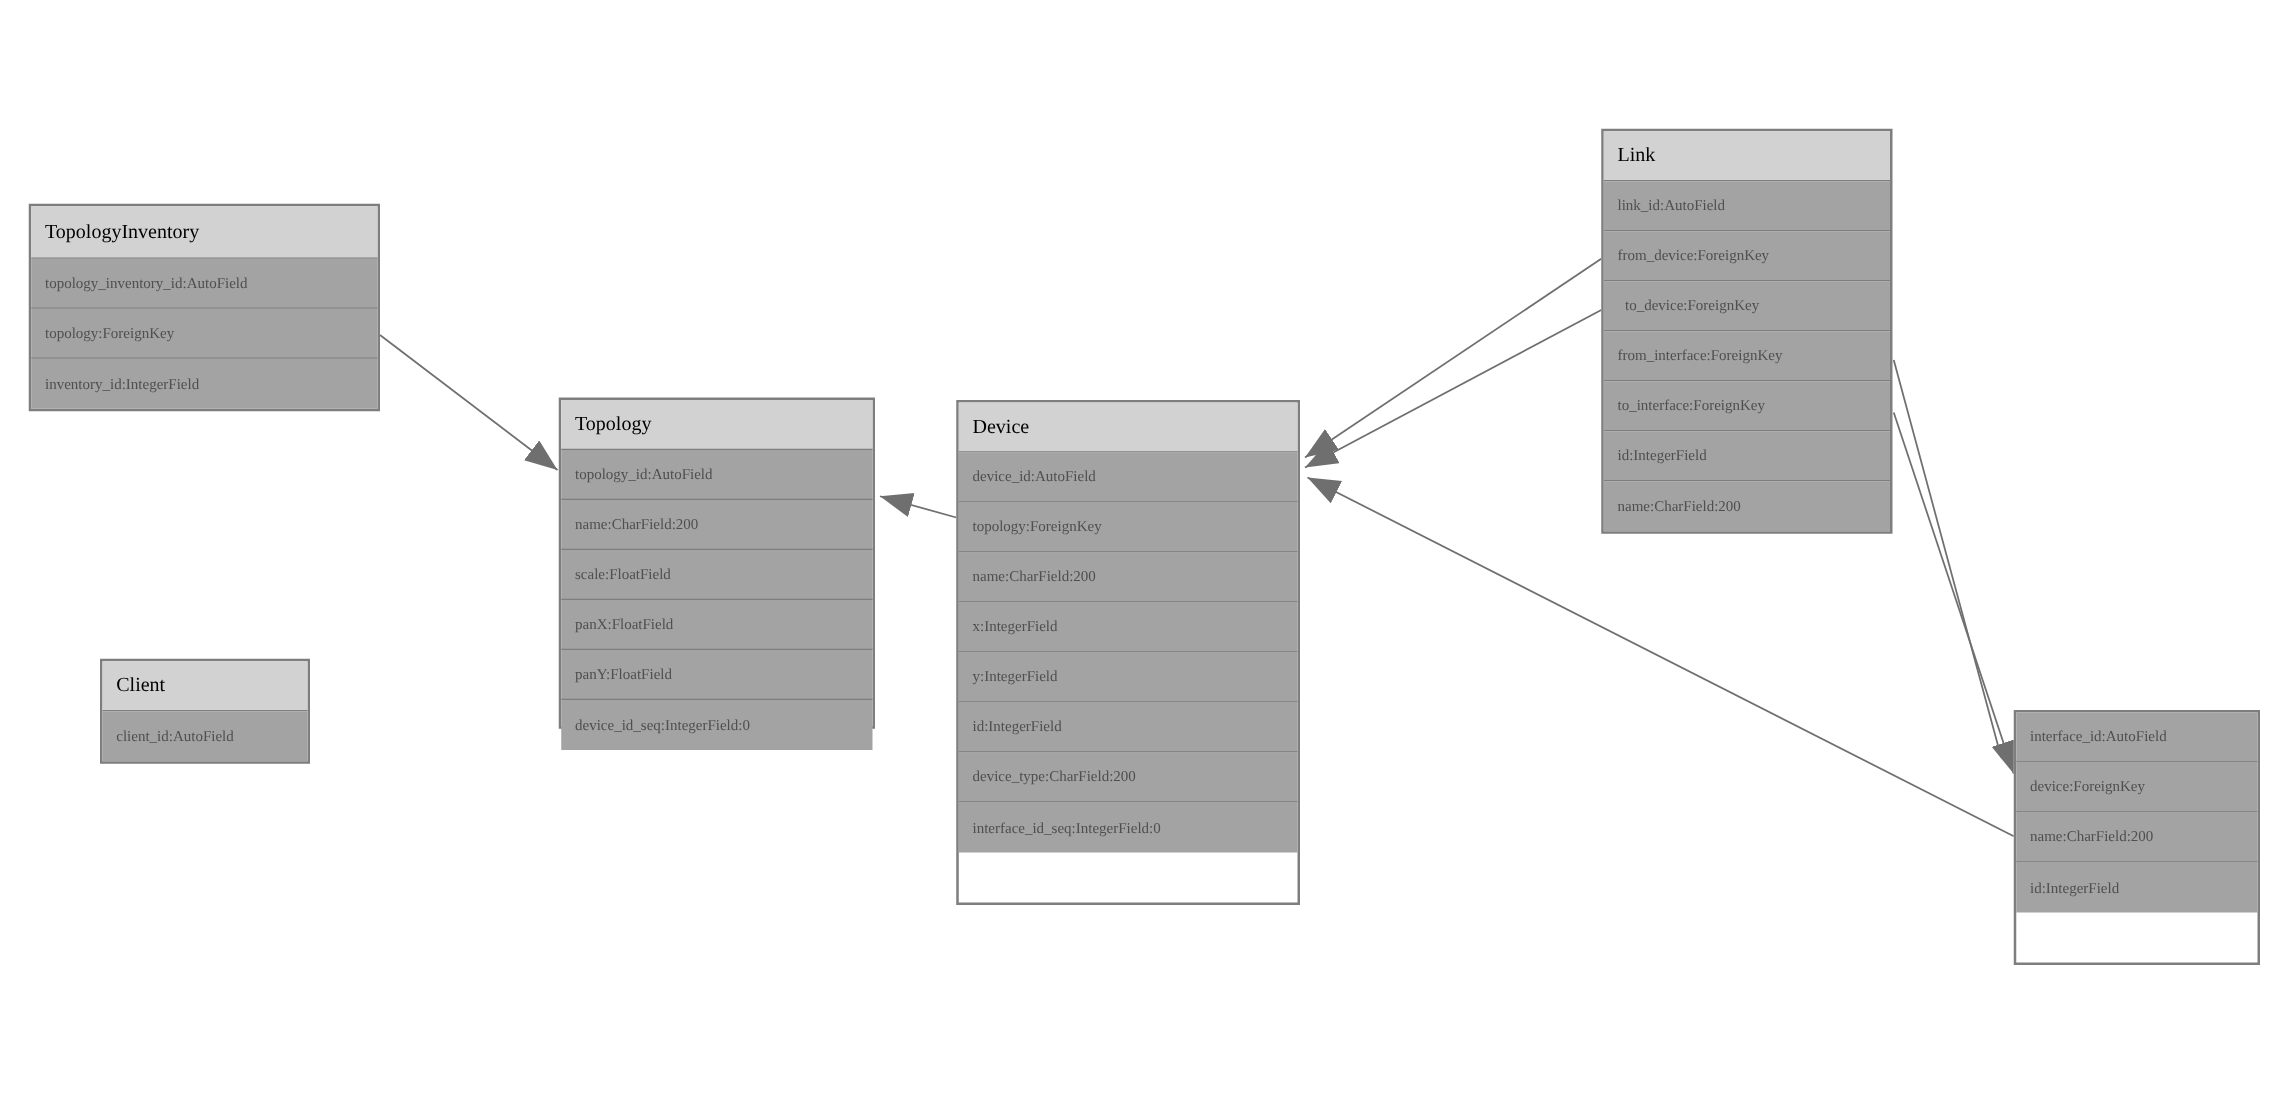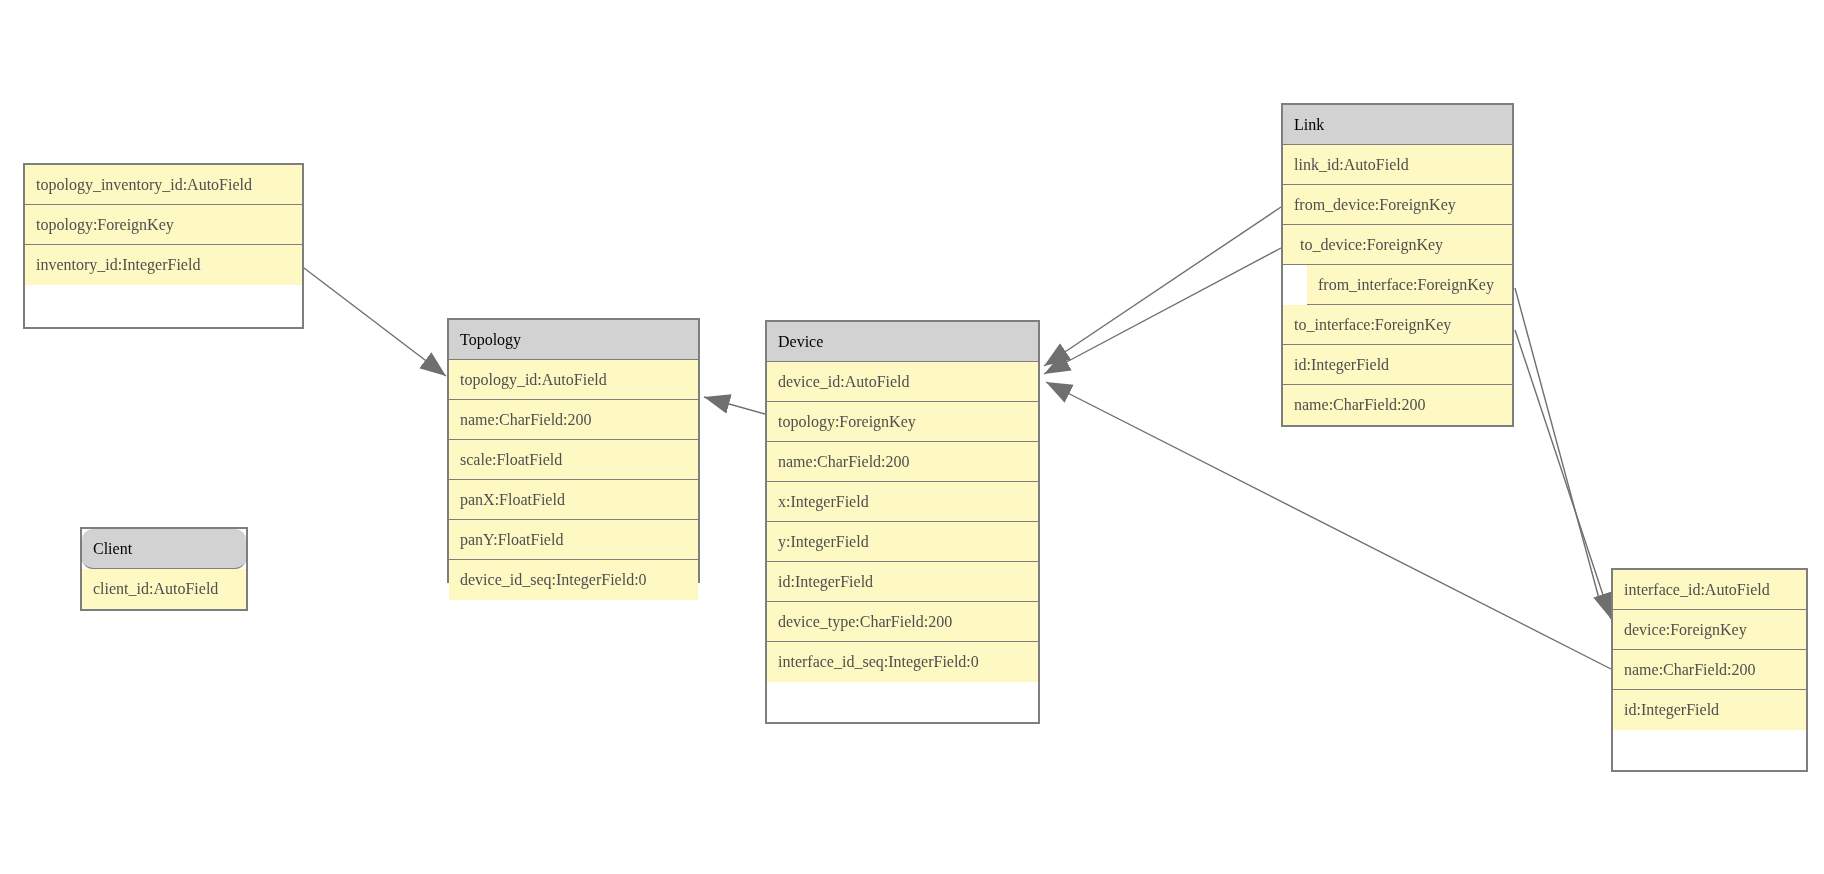--- a/index.html
+++ b/index.html
@@ -39,24 +39,24 @@
     color: #000000;
     font-size: 16px;
     white-space: nowrap;
     overflow: hidden;
   }
   .entity-row {
     box-sizing: border-box;
     display: flex;
     align-items: center;
     padding-left: 11px;
-    background: #fef9c3;
+    background: #a3a3a3;
     border-bottom: 1px solid #7e7e7e;
     color: #4f4f4f;
-    font-size: 16px;
+    font-size: 12px;
     white-space: nowrap;
     overflow: hidden;
   }
   .entity-row:last-child {
     border-bottom: none;
   }
 </style>
 </head>
 <body>
 
@@ -69,54 +69,55 @@
       </defs>
       <line x1="304" y1="268" x2="446" y2="376" stroke="#6f6f6f" stroke-width="1.4" marker-end="url(#arrowhead)"></line>
       <line x1="765" y1="414" x2="704" y2="397" stroke="#6f6f6f" stroke-width="1.4" marker-end="url(#arrowhead)"></line>
       <line x1="1281" y1="207" x2="1044" y2="366" stroke="#6f6f6f" stroke-width="1.4" marker-end="url(#arrowhead)"></line>
       <line x1="1281" y1="248" x2="1044" y2="374" stroke="#6f6f6f" stroke-width="1.4" marker-end="url(#arrowhead)"></line>
       <line x1="1611" y1="669" x2="1046" y2="382" stroke="#6f6f6f" stroke-width="1.4" marker-end="url(#arrowhead)"></line>
       <line x1="1515" y1="288" x2="1601" y2="606" stroke="#6f6f6f" stroke-width="1.4"></line>
       <line x1="1515" y1="330" x2="1611" y2="619" stroke="#6f6f6f" stroke-width="1.4" marker-end="url(#arrowhead)"></line>
     </svg>
     <div class="entity" style="left: 23px; top: 163px; width: 281px; height: 166px;">
+      <div class="entity-header" style="height: 42px;">TopologyInventory</div>
       <div class="entity-row" style="height: 40px;">topology_inventory_id:AutoField</div>
       <div class="entity-row" style="height: 40px;">topology:ForeignKey</div>
       <div class="entity-row" style="height: 40px;">inventory_id:IntegerField</div>
     </div>
     <div class="entity" style="left: 447px; top: 318px; width: 253px; height: 265px;">
       <div class="entity-header" style="height: 40px;">Topology</div>
       <div class="entity-row" style="height: 40px;">topology_id:AutoField</div>
       <div class="entity-row" style="height: 40px;">name:CharField:200</div>
       <div class="entity-row" style="height: 40px;">scale:FloatField</div>
       <div class="entity-row" style="height: 40px;">panX:FloatField</div>
       <div class="entity-row" style="height: 40px;">panY:FloatField</div>
       <div class="entity-row" style="height: 40px;">device_id_seq:IntegerField:0</div>
     </div>
     <div class="entity" style="left: 80px; top: 527px; width: 168px; height: 84px;">
-      <div class="entity-header" style="height: 40px; border-radius: 11px;">Client</div>
+      <div class="entity-header" style="height: 40px;">Client</div>
       <div class="entity-row" style="height: 40px;">client_id:AutoField</div>
     </div>
     <div class="entity" style="left: 765px; top: 320px; width: 275px; height: 404px;">
       <div class="entity-header" style="height: 40px;">Device</div>
       <div class="entity-row" style="height: 40px;">device_id:AutoField</div>
       <div class="entity-row" style="height: 40px;">topology:ForeignKey</div>
       <div class="entity-row" style="height: 40px;">name:CharField:200</div>
       <div class="entity-row" style="height: 40px;">x:IntegerField</div>
       <div class="entity-row" style="height: 40px;">y:IntegerField</div>
       <div class="entity-row" style="height: 40px;">id:IntegerField</div>
       <div class="entity-row" style="height: 40px;">device_type:CharField:200</div>
       <div class="entity-row" style="height: 40px;">interface_id_seq:IntegerField:0</div>
     </div>
     <div class="entity" style="left: 1281px; top: 103px; width: 233px; height: 324px;">
       <div class="entity-header" style="height: 40px;">Link</div>
       <div class="entity-row" style="height: 40px;">link_id:AutoField</div>
       <div class="entity-row" style="height: 40px;">from_device:ForeignKey</div>
       <div class="entity-row" style="height: 40px; padding-left: 17px;">to_device:ForeignKey</div>
-      <div class="entity-row" style="height: 40px; margin-left: 24px;">from_interface:ForeignKey</div>
+      <div class="entity-row" style="height: 40px;">from_interface:ForeignKey</div>
       <div class="entity-row" style="height: 40px;">to_interface:ForeignKey</div>
       <div class="entity-row" style="height: 40px;">id:IntegerField</div>
       <div class="entity-row" style="height: 40px;">name:CharField:200</div>
     </div>
     <div class="entity" style="left: 1611px; top: 568px; width: 197px; height: 204px;">
       <div class="entity-row" style="height: 40px;">interface_id:AutoField</div>
       <div class="entity-row" style="height: 40px;">device:ForeignKey</div>
       <div class="entity-row" style="height: 40px;">name:CharField:200</div>
       <div class="entity-row" style="height: 40px;">id:IntegerField</div>
     </div>

